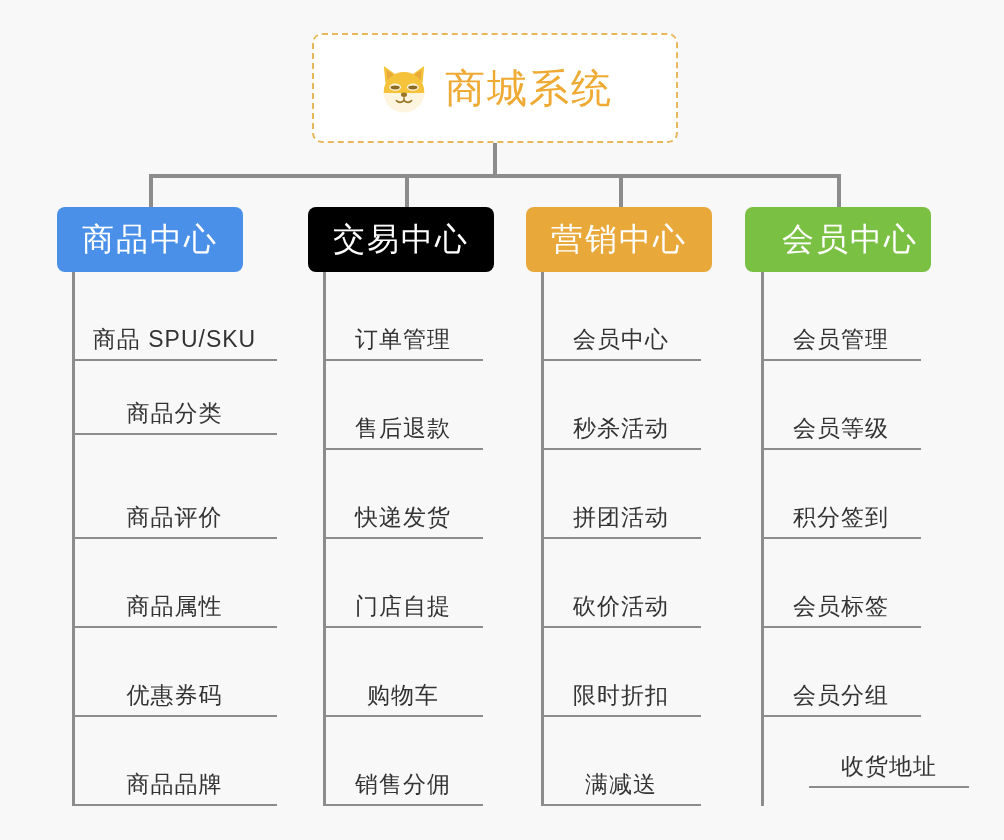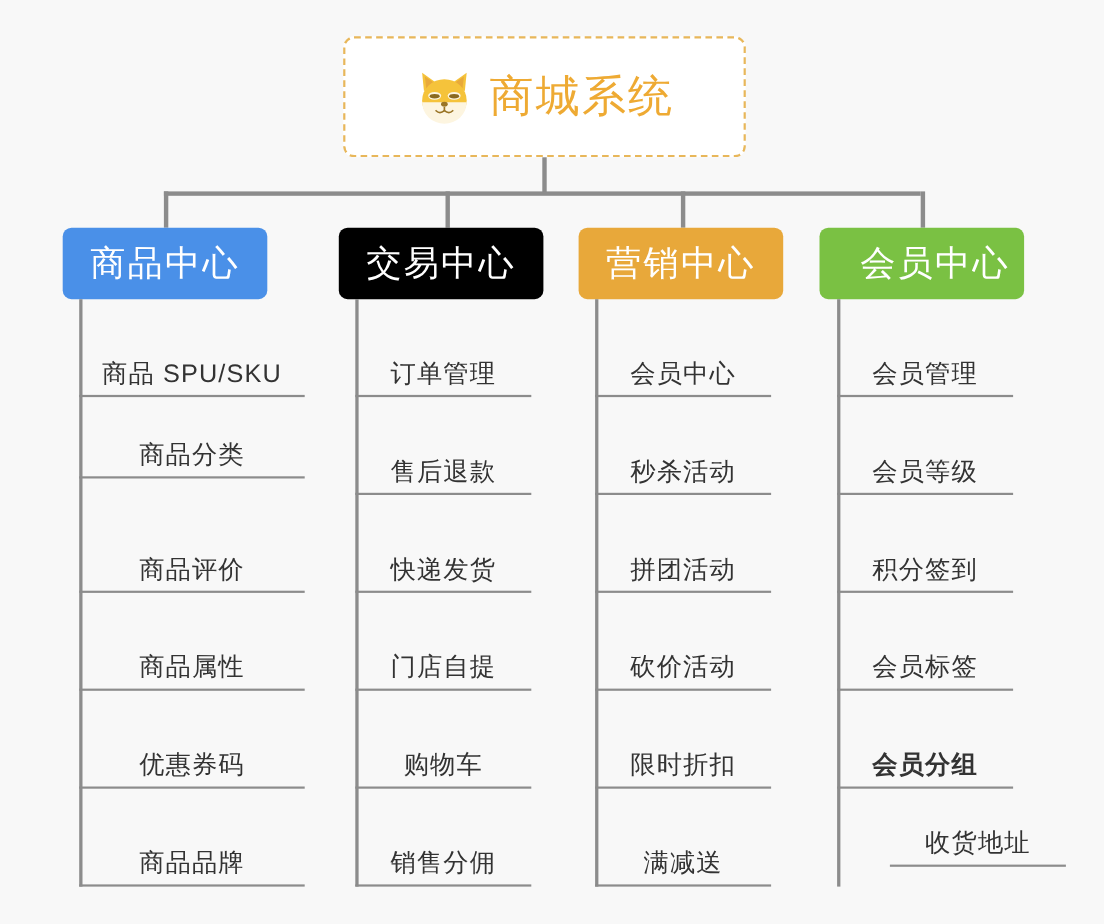--- a/index.html
+++ b/index.html
@@ -237,21 +237,21 @@
         </div>
         <div class="leaf-item" style="top: 89px; width: 160px;">
           <span class="leaf-label">会员等级</span>
         </div>
         <div class="leaf-item" style="top: 178px; width: 160px;">
           <span class="leaf-label">积分签到</span>
         </div>
         <div class="leaf-item" style="top: 267px; width: 160px;">
           <span class="leaf-label">会员标签</span>
         </div>
-        <div class="leaf-item" style="top: 356px; width: 160px; font-weight: bold;">
+        <div class="leaf-item" style="top: 356px; width: 160px;">
           <span class="leaf-label">会员分组</span>
         </div>
         <div class="leaf-item" style="top: 427px; width: 160px; margin-left: 48px;">
           <span class="leaf-label">收货地址</span>
         </div>
       </div>
     </div>
 
 </div>
 

